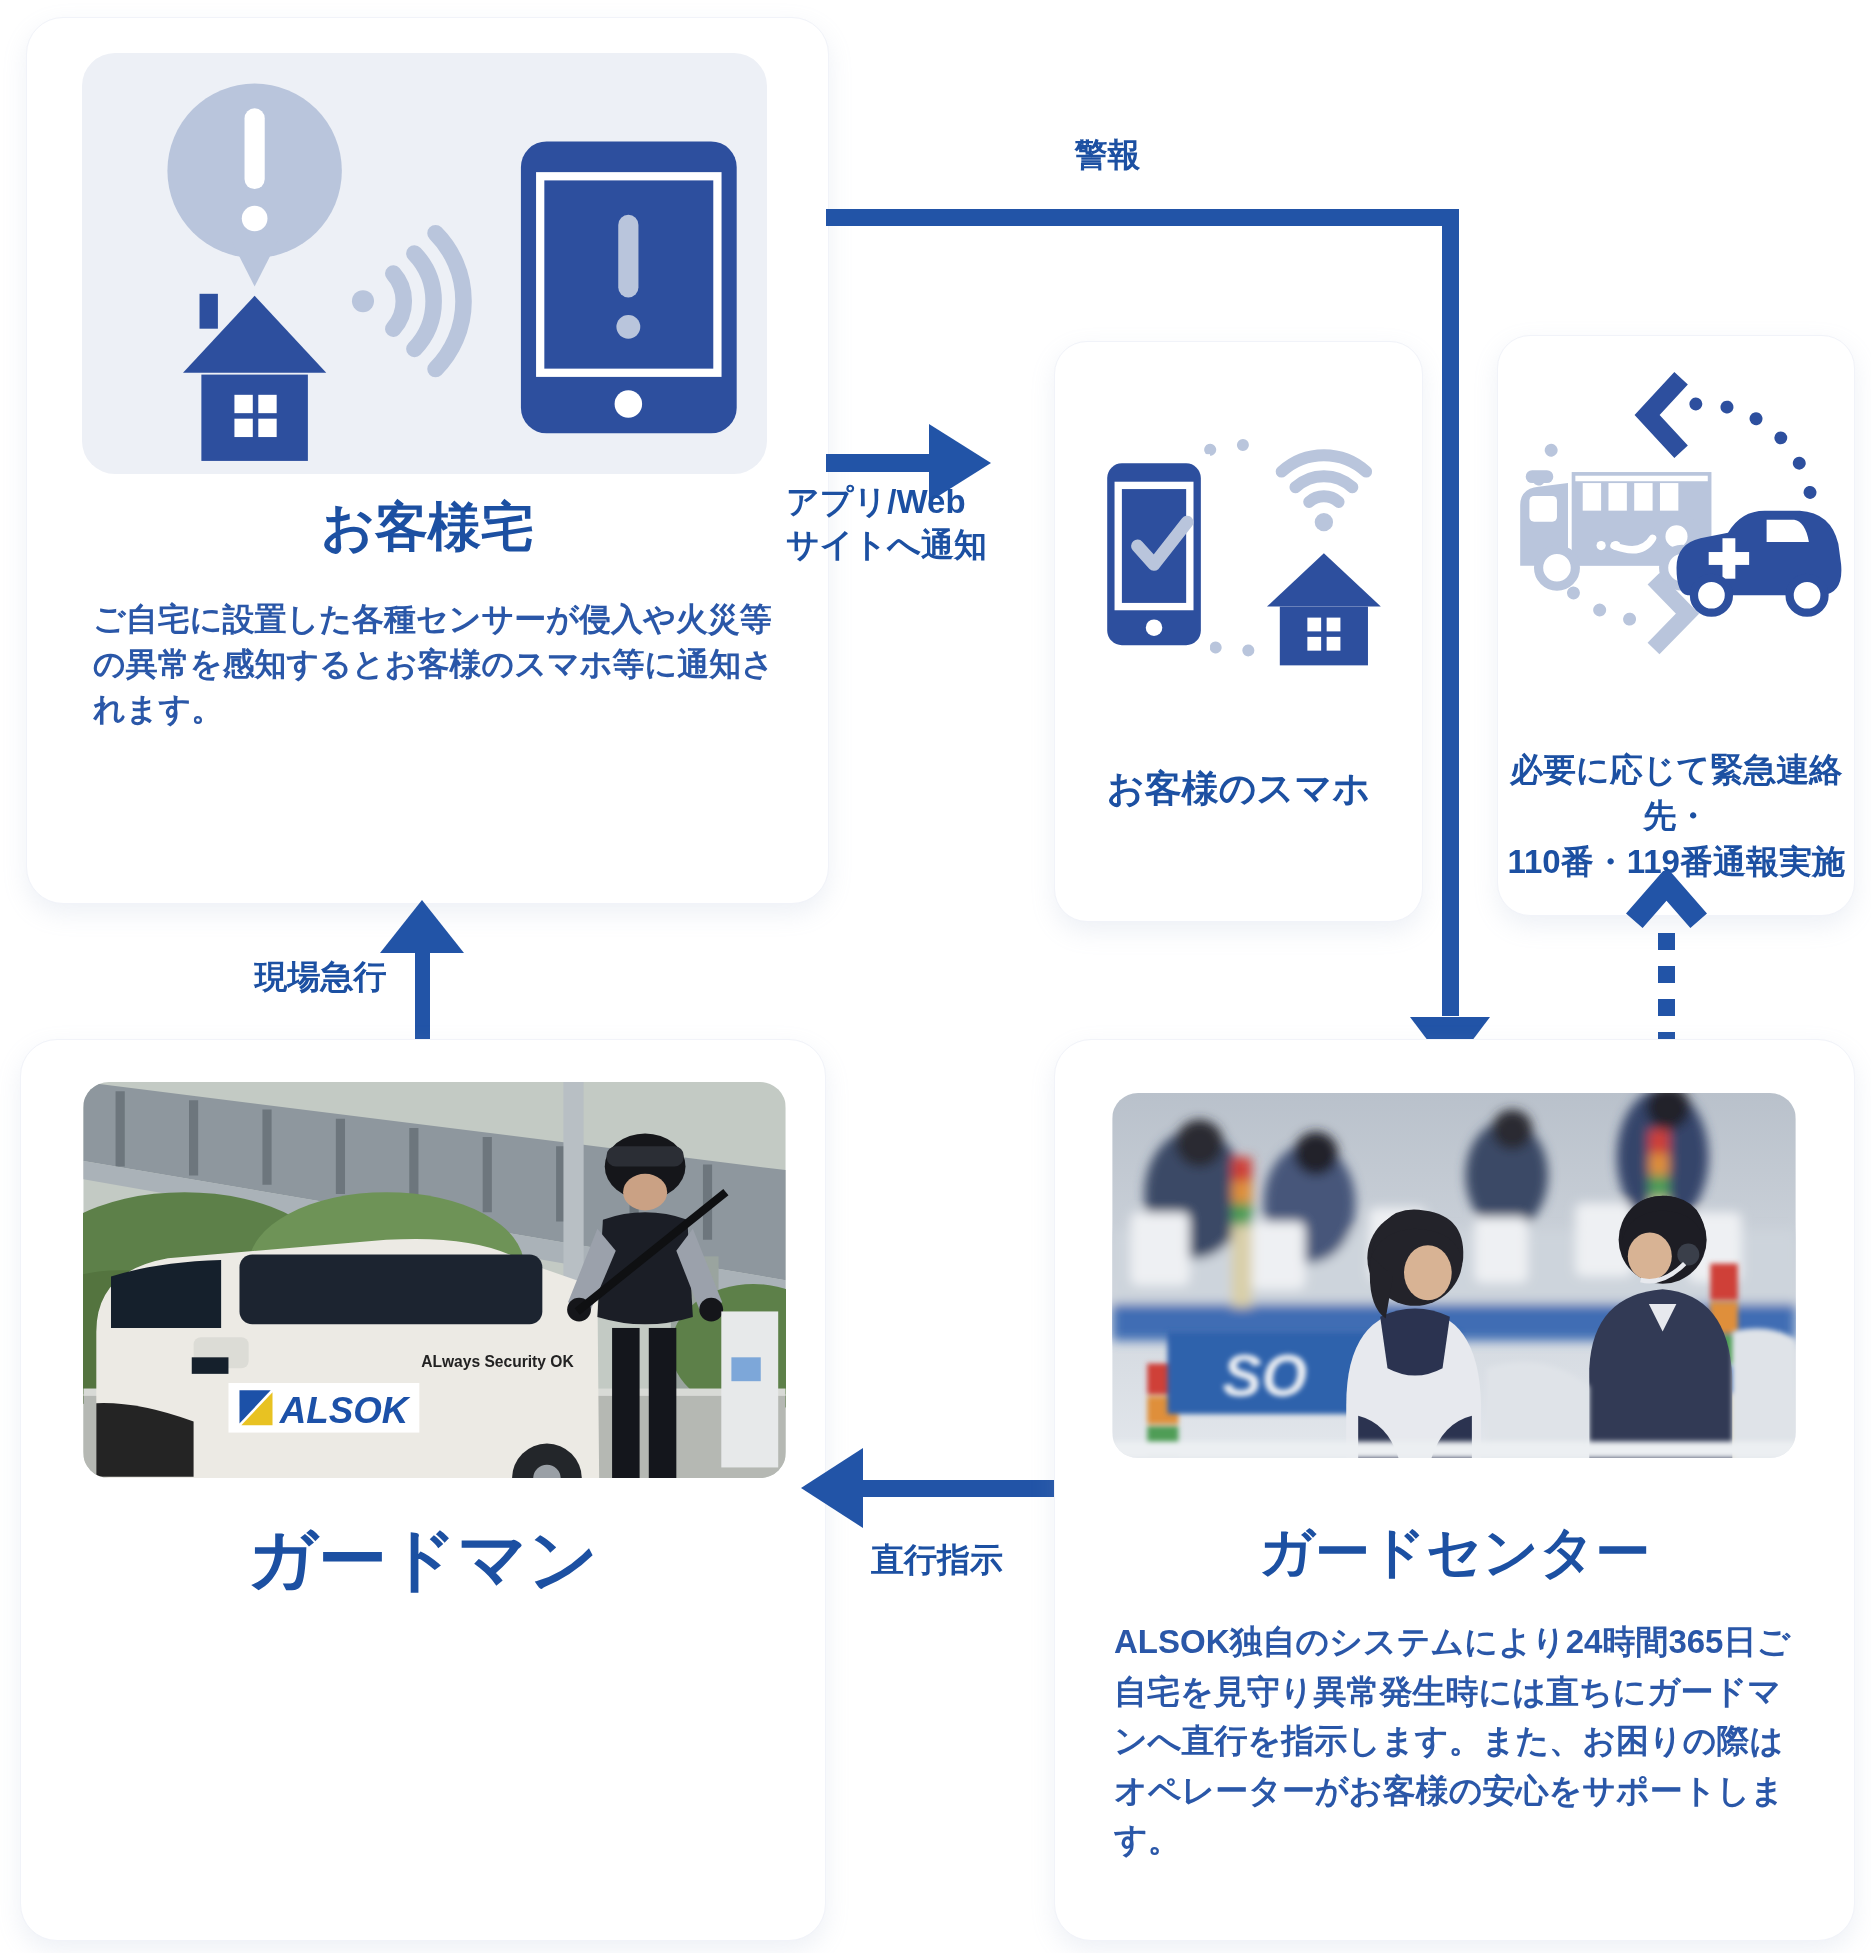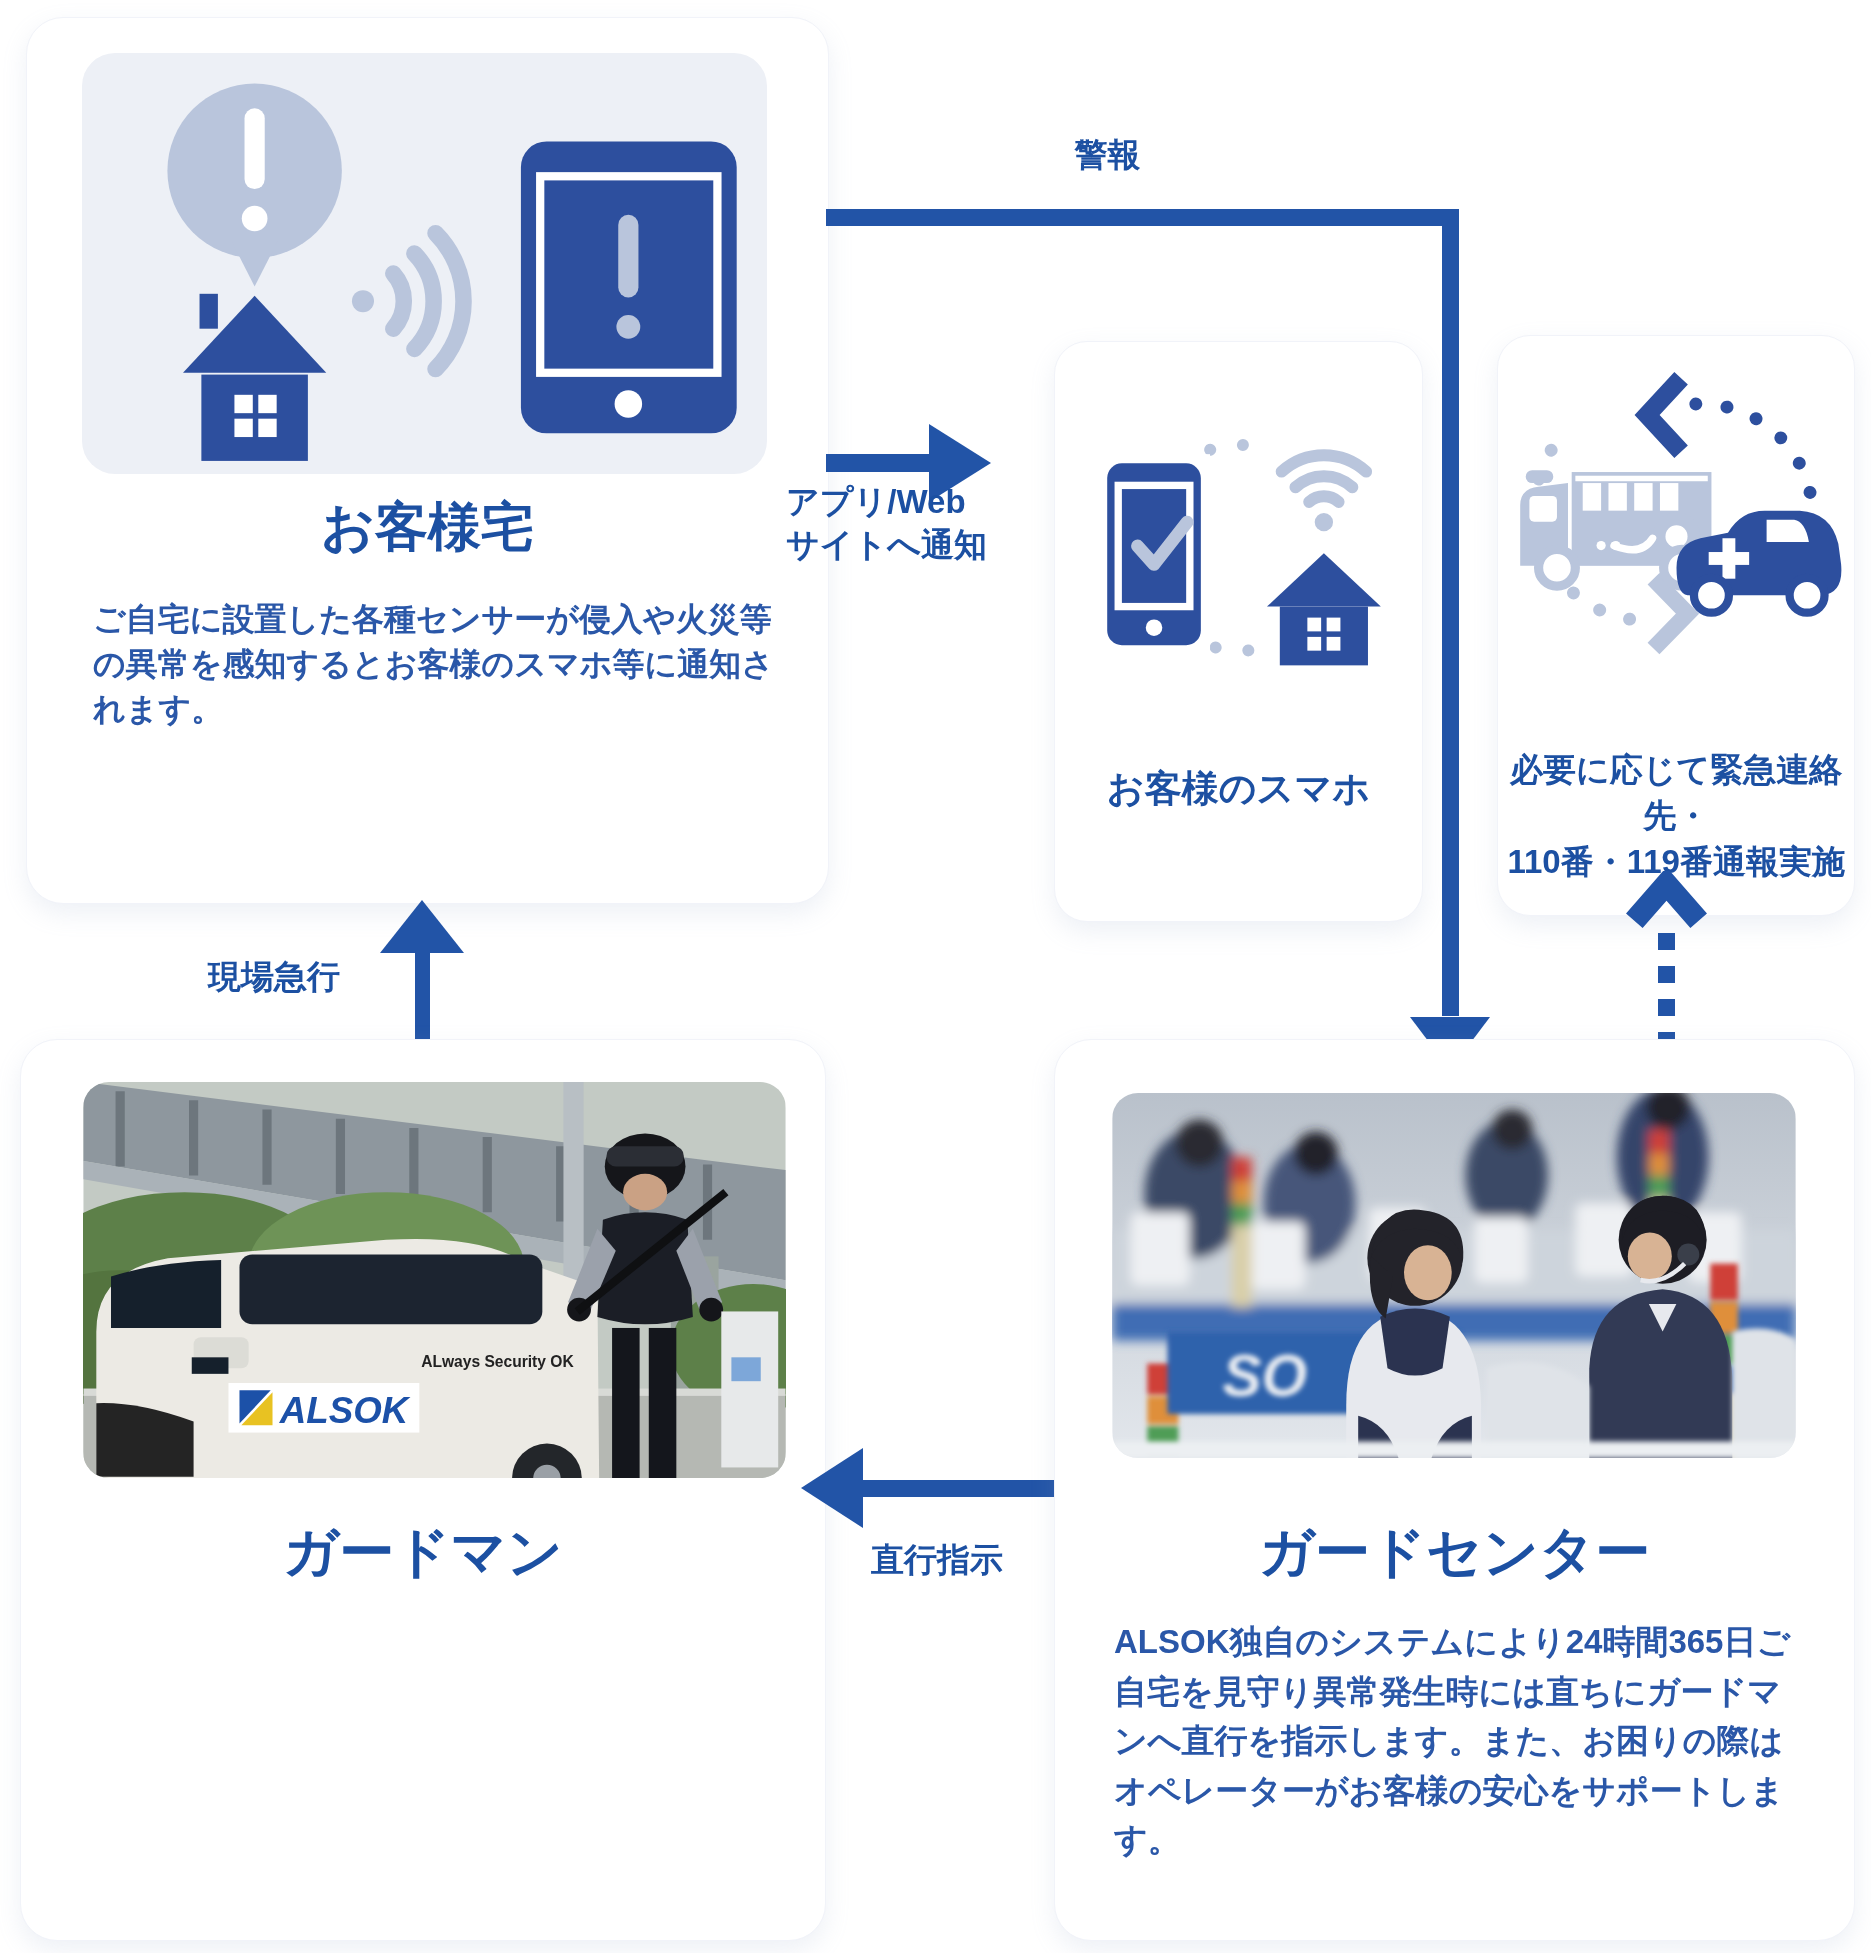--- a/index.html
+++ b/index.html
@@ -166,21 +166,21 @@
   </div>
 
   <svg width="83" height="57" viewBox="0 0 90 62" style="position:absolute;left:1625px;top:871px;">
     <path d="M10,54 L45,14 L80,54" fill="none" stroke="#2254a7" stroke-width="24"></path>
   </svg>
   <div class="dash-sq" style="left:1658px;top:933px;"></div>
   <div class="dash-sq" style="left:1658px;top:966px;"></div>
   <div class="dash-sq" style="left:1658px;top:999px;"></div>
   <div class="dash-sq" style="left:1658px;top:1032px;"></div>
 
-  <div class="flow-label" style="left:208px;top:956px;width:193px;text-align:left;">現場急行</div>
+  <div class="flow-label" style="left:224px;top:956px;width:193px;text-align:center;">現場急行</div>
   <div class="tri" style="left:380px;top:900px;border-left:42px solid transparent;
        border-right:42px solid transparent;border-bottom:53px solid var(--accent_blue,#2254a7);"></div>
   <div class="vline" style="left:415px;top:951px;width:14.7px;height:94px;"></div>
 
   <div class="card" style="left:20px;top:1039px;width:804px;height:900px;">
     <div class="photo" style="left:62px;top:42px;width:703px;height:396px;">
       <svg width="703" height="424" viewBox="0 0 765 462">
         <rect width="765" height="462" fill="#c3cac4"></rect>
 
         <polygon points="0,0 765,96 765,216 0,86" fill="#8e979e"></polygon>
@@ -235,21 +235,21 @@
           <circle cx="540" cy="248" r="13" fill="#15161a"></circle>
           <circle cx="684" cy="248" r="13" fill="#15161a"></circle>
           <line x1="538" y1="250" x2="700" y2="120" stroke="#0f1012" stroke-width="9"></line>
           <rect x="576" y="268" width="30" height="180" fill="#14161c"></rect>
           <rect x="616" y="268" width="30" height="180" fill="#14161c"></rect>
         </g>
         <rect x="695" y="250" width="62" height="170" fill="#e7e9ea"></rect>
         <rect x="706" y="300" width="32" height="26" fill="#7da7d9"></rect>
       </svg>
     </div>
-    <div class="title" style="top:485px;font-size:55px;">ガードマン</div>
+    <div class="title" style="top:485px;font-size:69px;">ガードマン</div>
   </div>
 
   <div class="tri" style="left:801px;top:1448px;border-top:40px solid transparent;
        border-bottom:40px solid transparent;border-right:62px solid var(--accent_blue,#2254a7);"></div>
   <div class="hline" style="left:863px;top:1480px;width:191px;height:16.5px;"></div>
   <div class="flow-label" style="left:845px;top:1539px;width:184px;text-align:center;">直行指示</div>
 
   <div class="card" style="left:1054px;top:1039px;width:799px;height:900px;">
     <div class="photo" style="left:57px;top:53px;width:684px;height:365px;">
       <svg width="684" height="365" viewBox="0 0 745 398">

